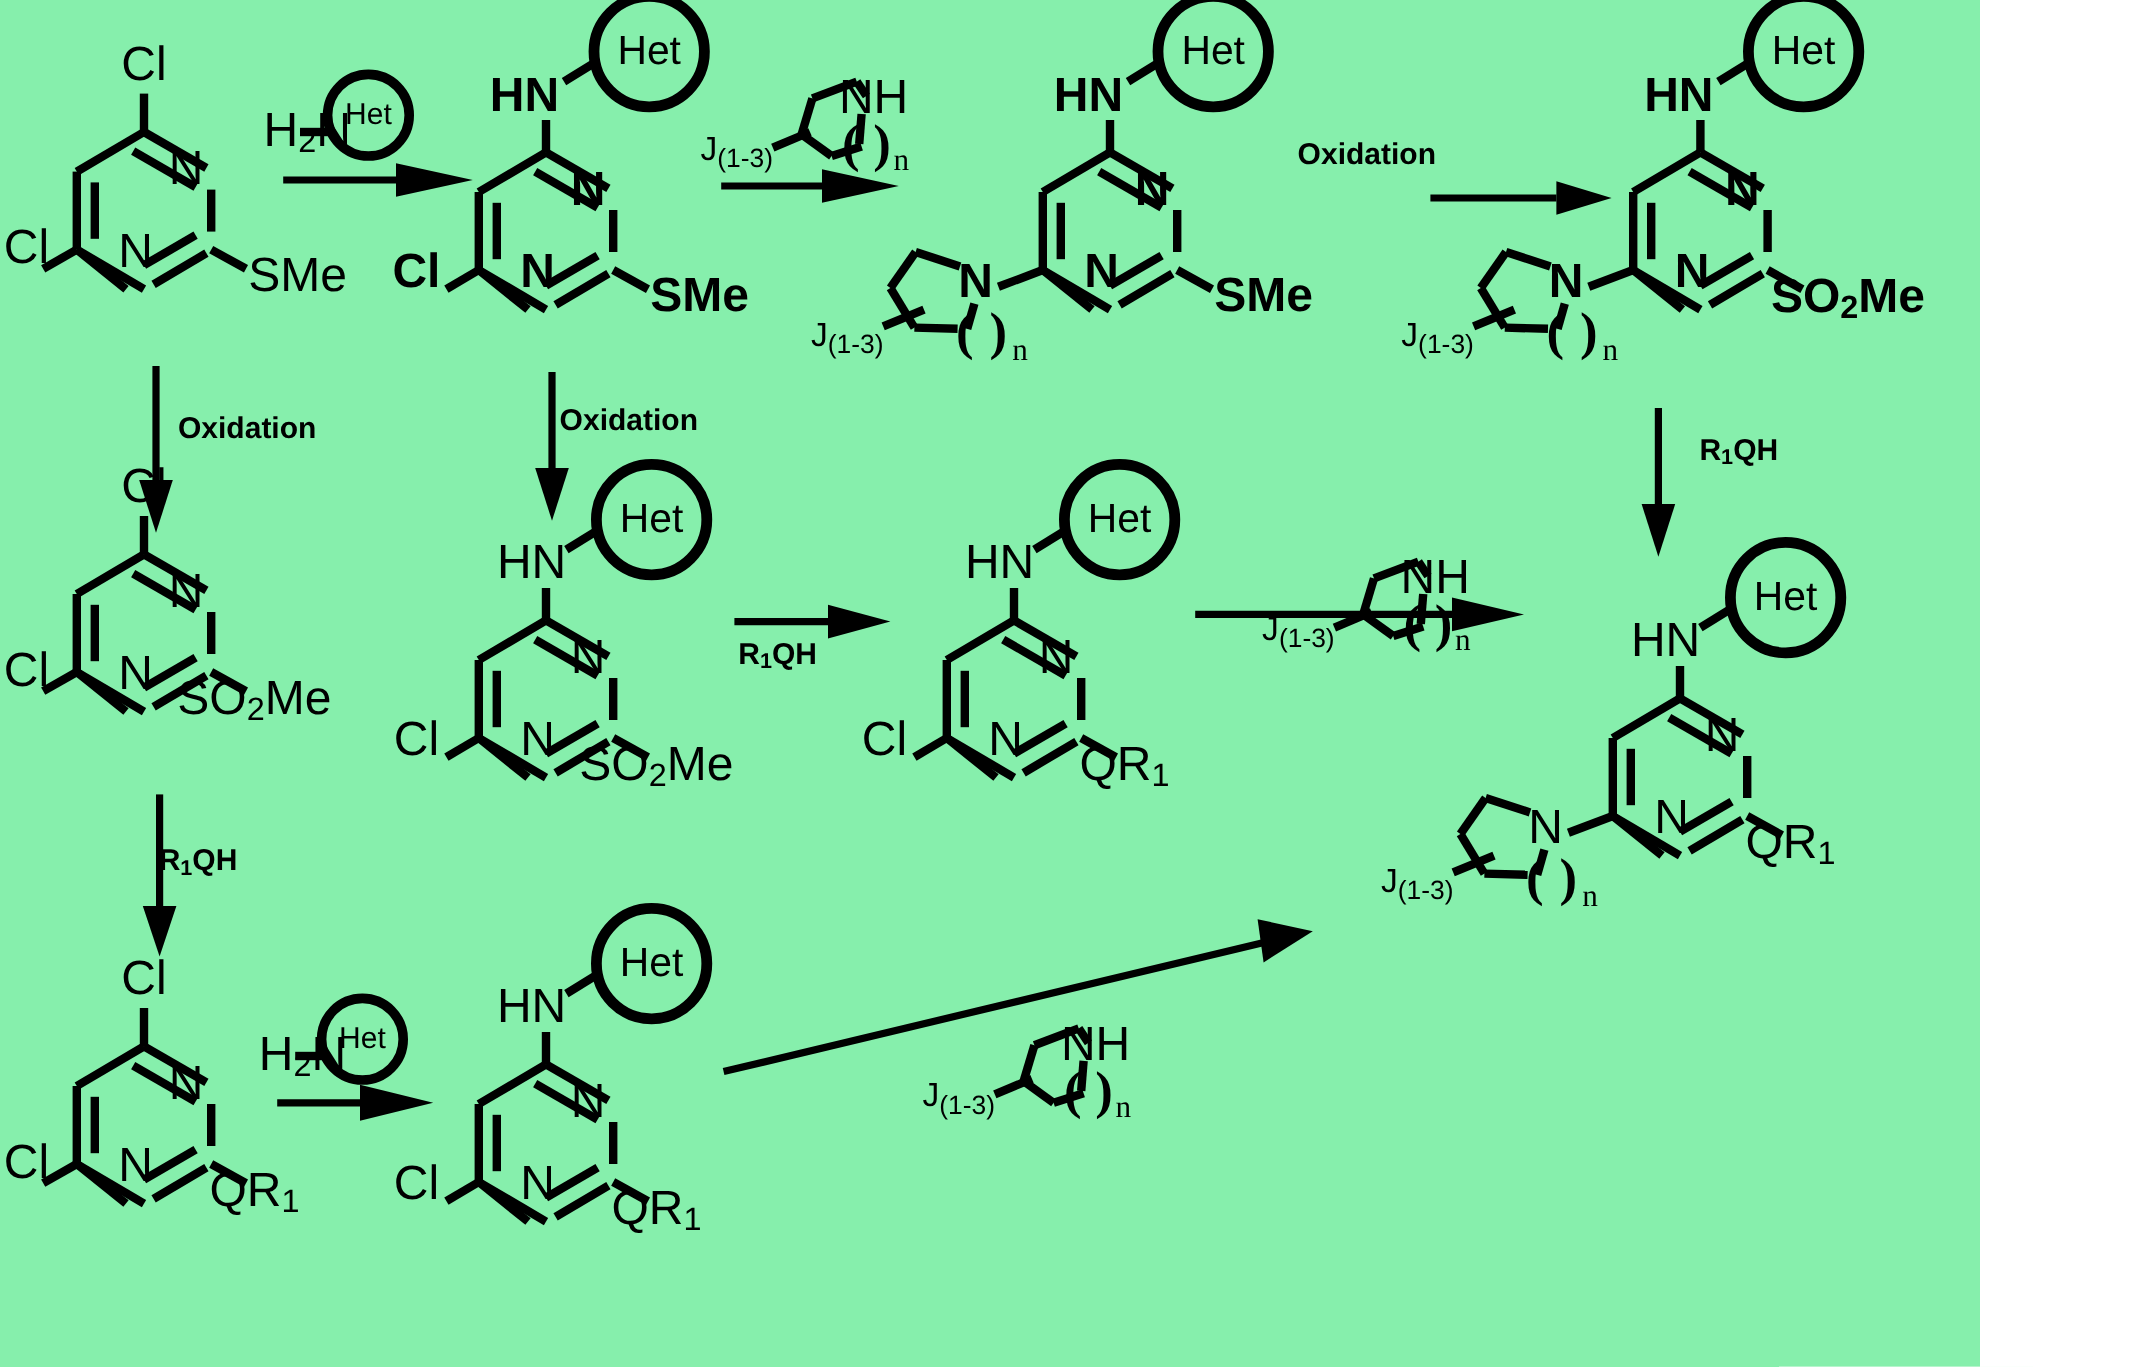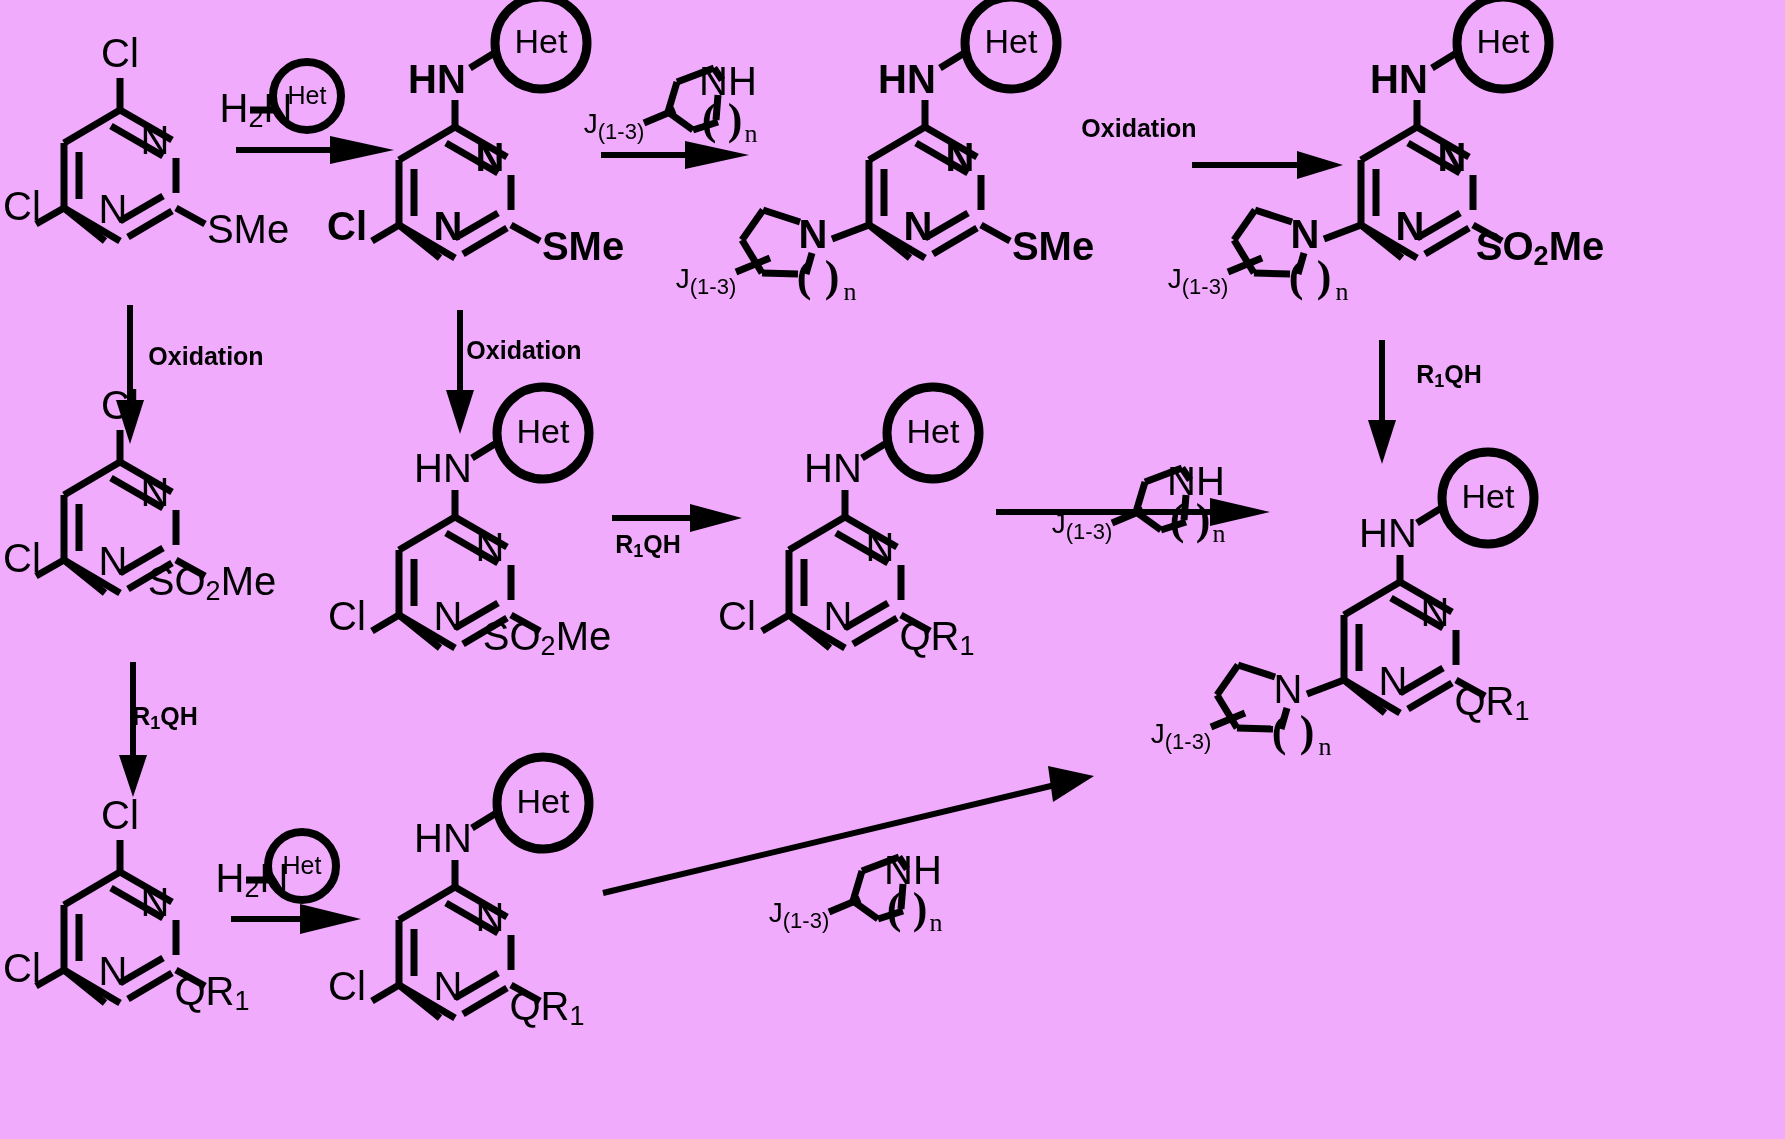--- a/index.html
+++ b/index.html
@@ -6,23 +6,23 @@
   html, body {
     margin: 0;
     padding: 0;
     background: #ffffff;
   }
   body {
     font-family: "Liberation Sans", sans-serif;
   }
   #scheme-root {
     position: relative;
-    width: 1785px;
+    width: 1650px;
     height: 1139px;
-    background: #f0abfc;
+    background: #86efac;
     overflow: hidden;
   }
   svg.scheme-canvas {
     position: absolute;
     left: 0;
     top: 0;
     width: 1785px;
     height: 1139px;
   }
   .bond {

